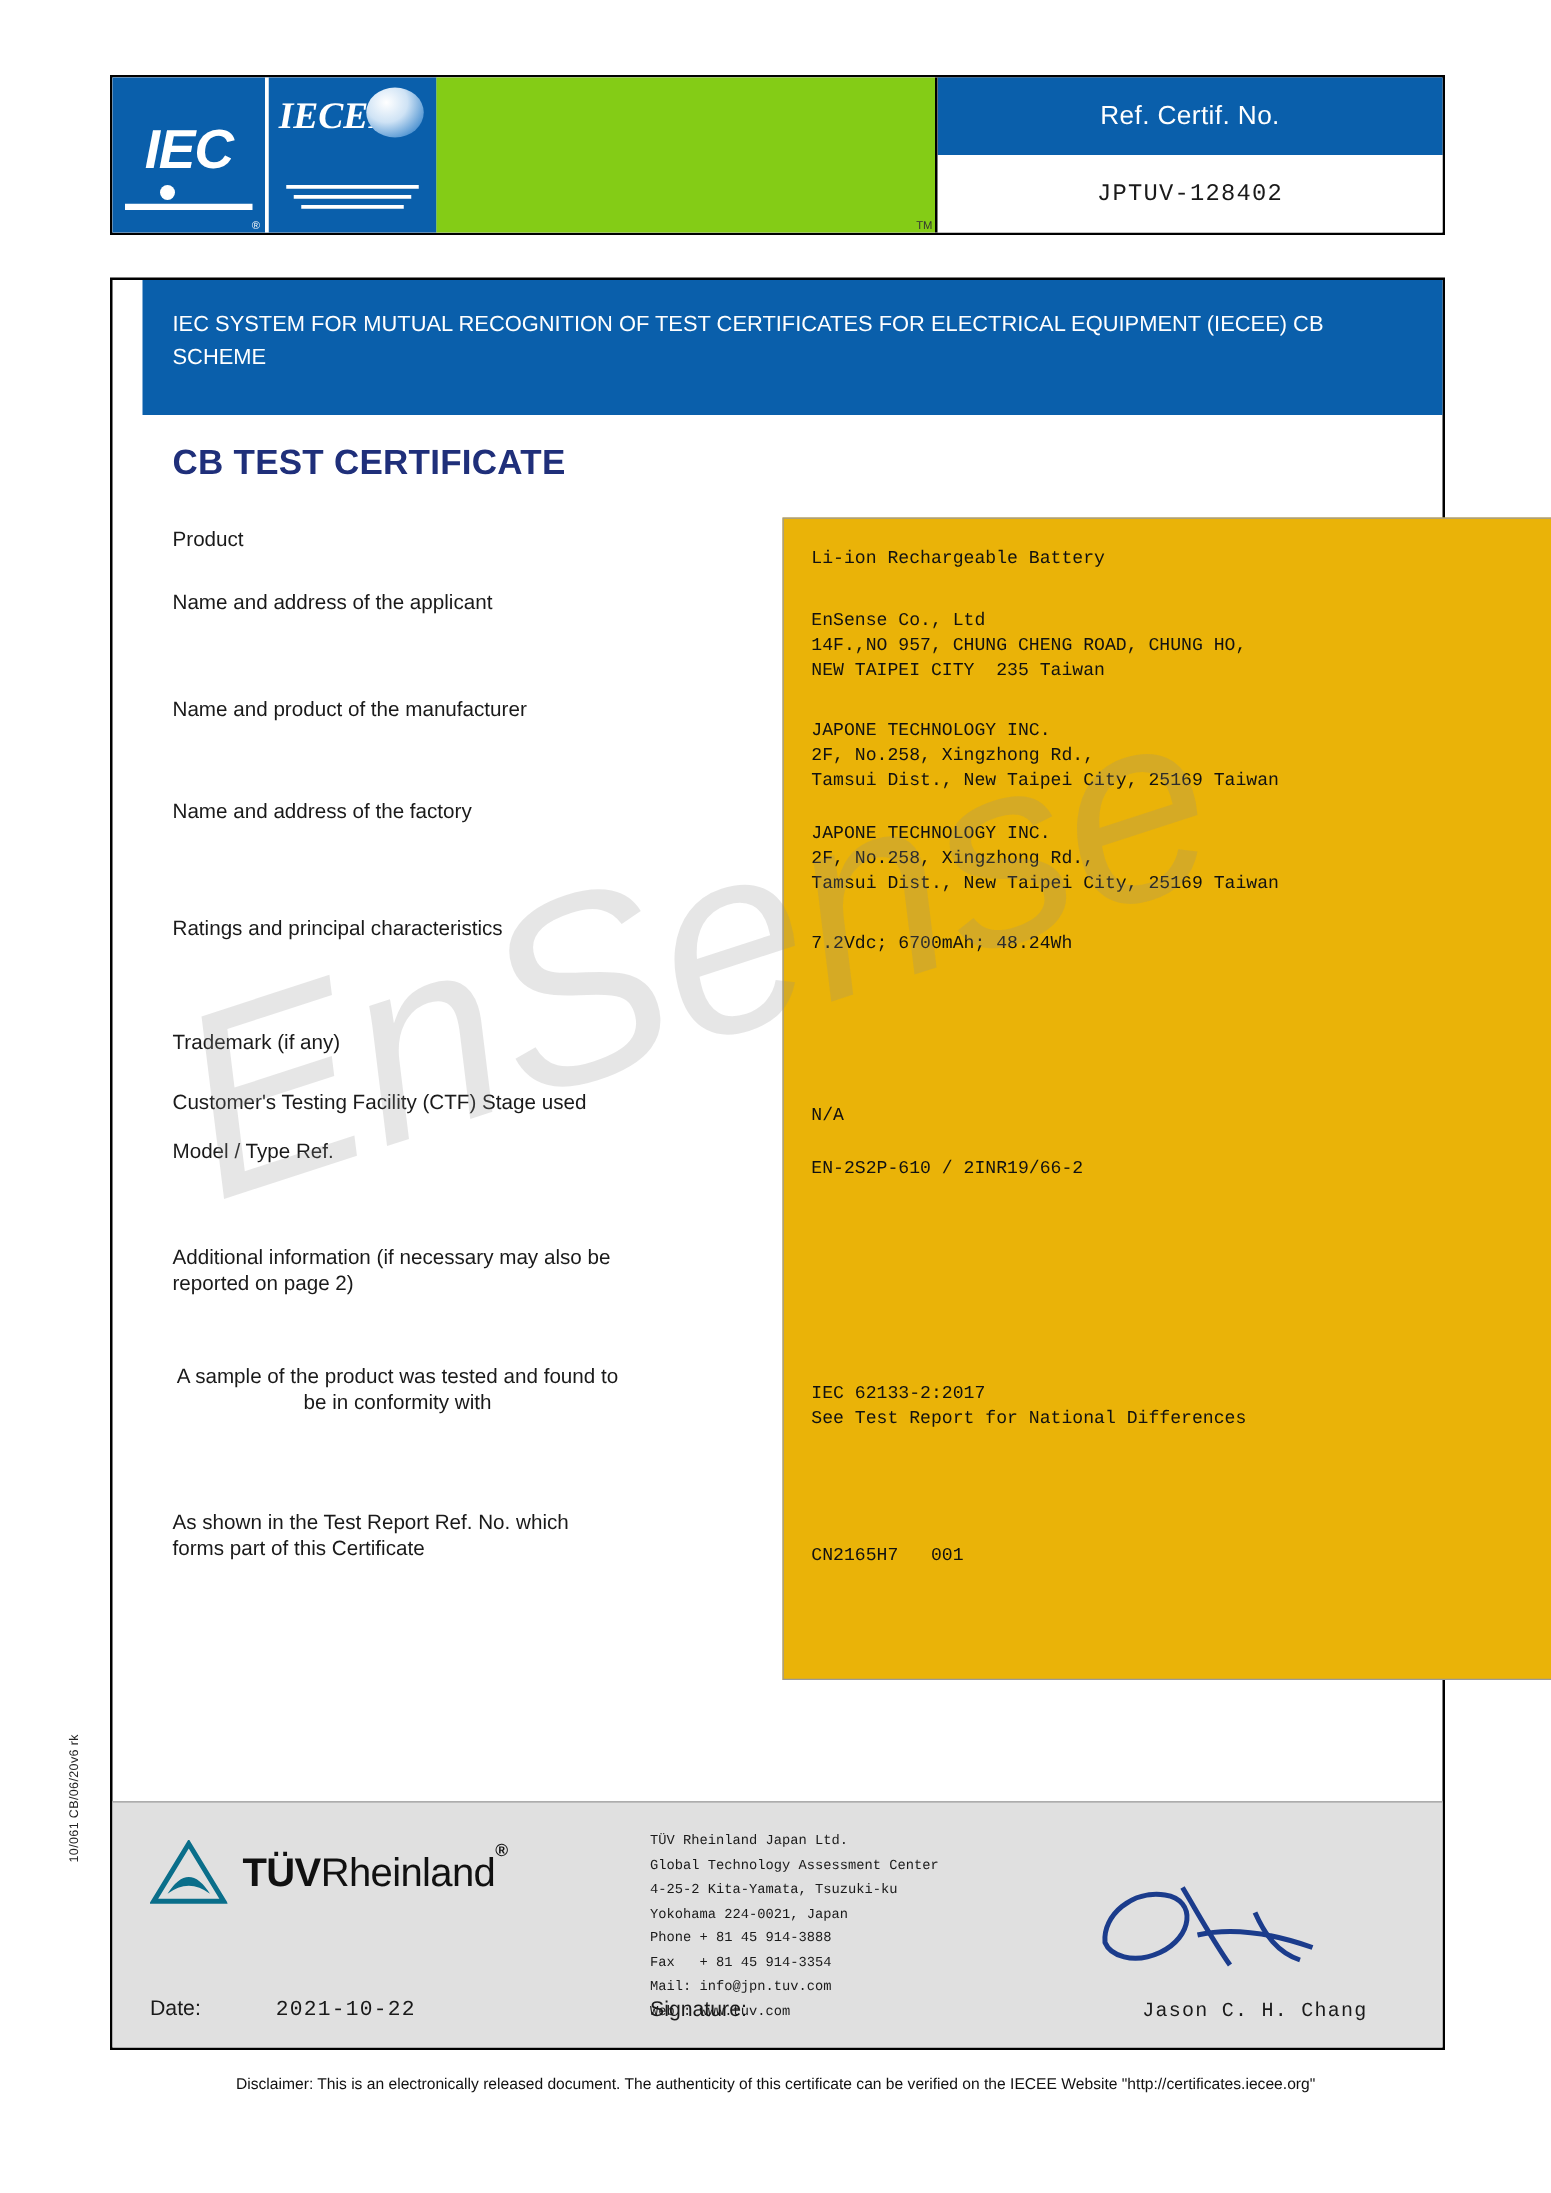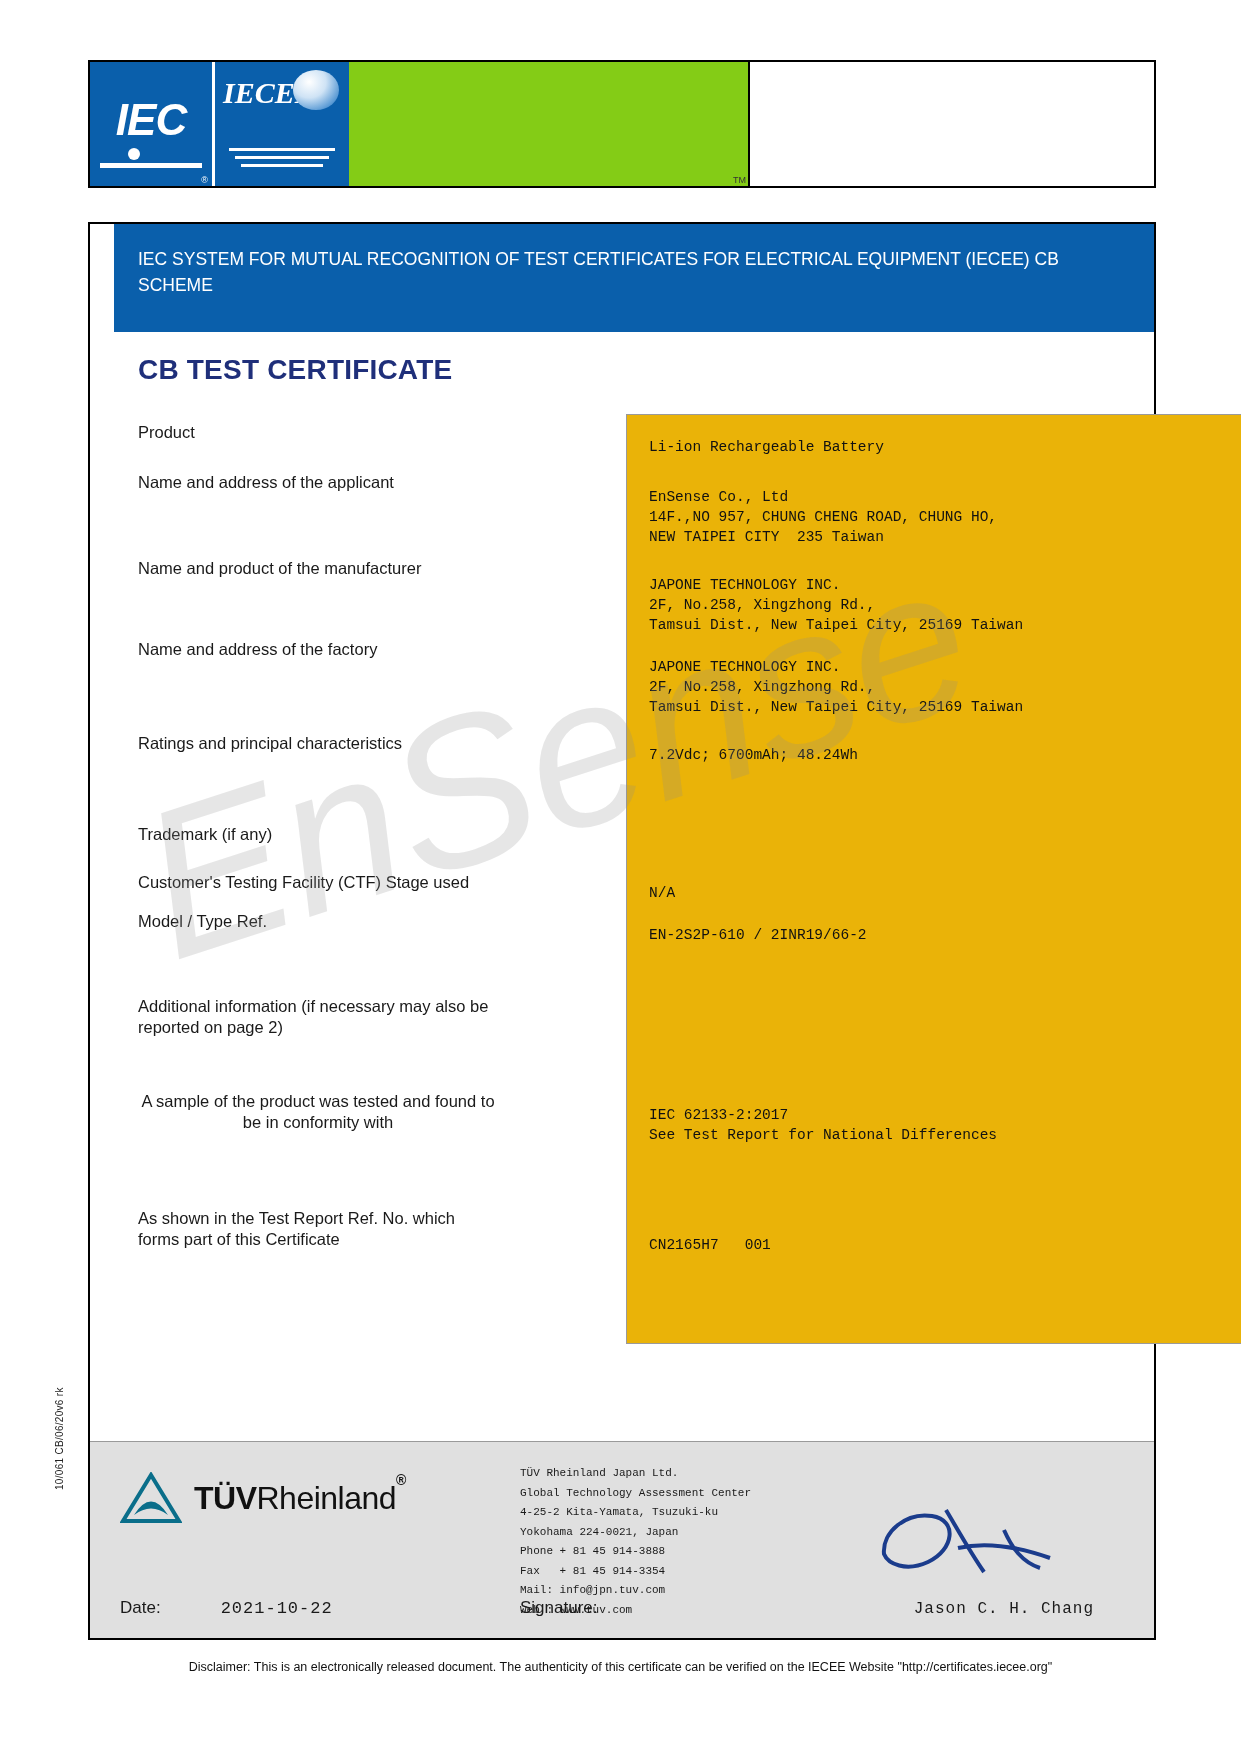--- a/index.html
+++ b/index.html
@@ -374,20 +374,24 @@
         <span class="iecee-globe"></span>
         <span class="iecee-lines">
             <i></i>
             <i></i>
             <i></i>
           </span>
       </div>
       <div class="logo-blank">
         <span class="tm-mark">TM</span>
       </div>
+    </div>
+    <div class="ref-cell">
+      <div class="ref-title">Ref. Certif. No.</div>
+      <div class="ref-value">JPTUV-128402</div>
     </div>
   </div>
 
   <div class="main-frame">
 
     <div class="scheme-bar">IEC SYSTEM FOR MUTUAL RECOGNITION OF TEST CERTIFICATES FOR ELECTRICAL EQUIPMENT (IECEE) CB SCHEME</div>
 
     <div class="cert-title">CB TEST CERTIFICATE</div>
 
     <div class="field-area">

